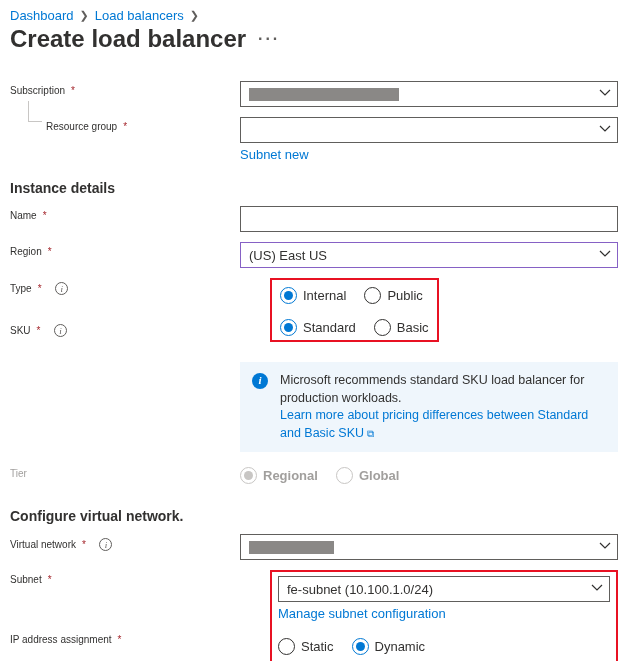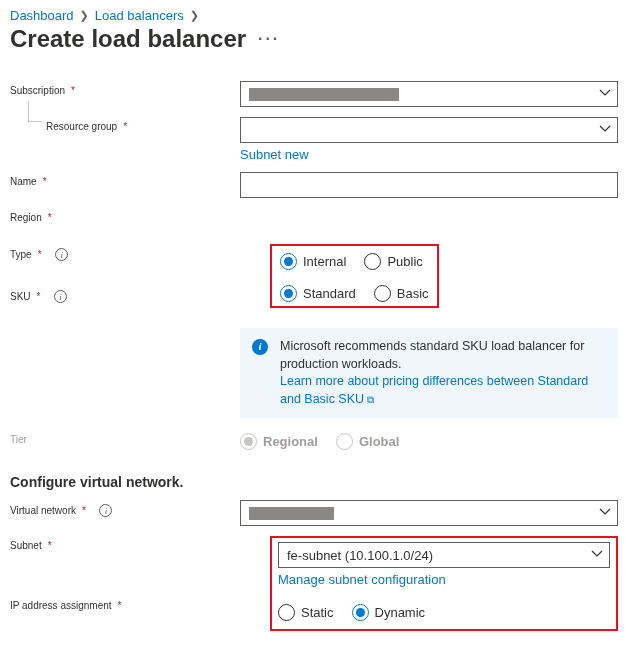--- a/index.html
+++ b/index.html
@@ -100,35 +100,46 @@
         <span class="chev-down">
           <svg class="chev-svg" viewBox="0 0 12 12">
               <path d="M1 3 L6 8 L11 3" stroke="#323130" stroke-width="1.2" fill="none"></path>
             </svg>
         </span>
       </div>
       <a class="link-small">Subnet new</a>
     </div>
   </div>
 
+  <div class="section-head">Instance details</div>
 
   <div class="row">
     <div class="label-col">
       <span>Name</span>
         <span class="req">*</span>
     </div>
     <div class="field-col">
       <div class="textinput"></div>
     </div>
   </div>
 
   <div class="row">
     <div class="label-col">
       <span>Region</span>
         <span class="req">*</span>
+    </div>
+    <div class="field-col">
+      <div class="select" style="border-color:#8661c5">
+        <span>(US) East US</span>
+        <span class="chev-down">
+          <svg class="chev-svg" viewBox="0 0 12 12">
+              <path d="M1 3 L6 8 L11 3" stroke="#323130" stroke-width="1.2" fill="none"></path>
+            </svg>
+        </span>
+      </div>
     </div>
   </div>
 
   <div style="display:flex;">
     <div style="width:230px;">
       <div class="row" style="margin-bottom:16px;">
           <div class="label-col"><span>Type</span><span class="req">*</span>&nbsp;&nbsp;<span class="info-icon"></span></div>
         </div>
       <div class="row">
           <div class="label-col"><span>SKU</span><span class="req">*</span>&nbsp;&nbsp;<span class="info-icon"></span></div>

